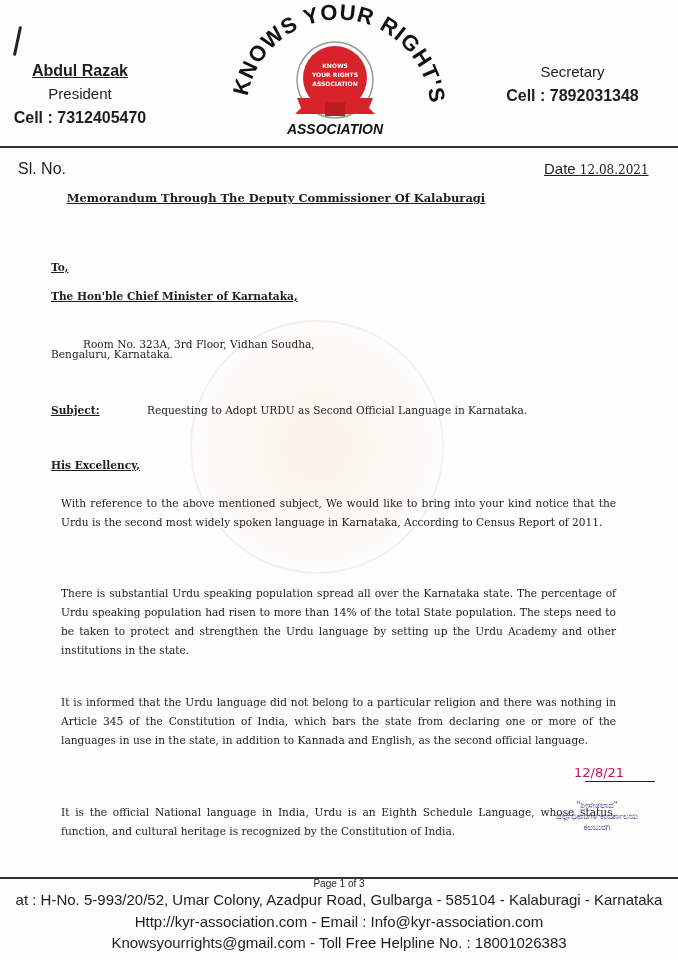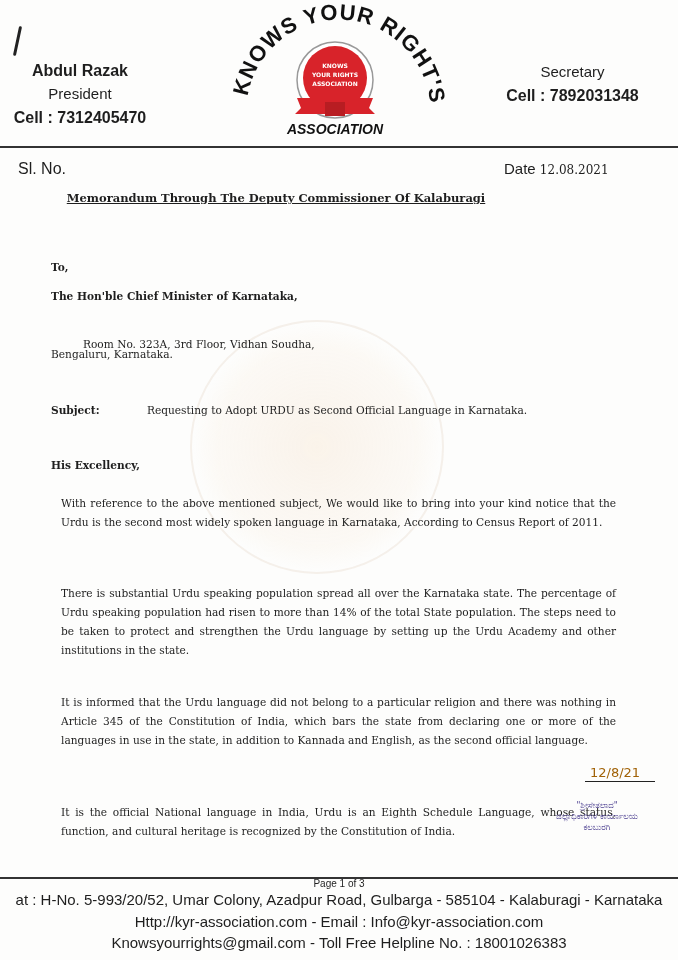--- a/index.html
+++ b/index.html
@@ -12,46 +12,46 @@
   .watermark {
     position: absolute; left: 190px; top: 320px; width: 250px; height: 250px;
     border-radius: 50%;
     background: radial-gradient(circle, rgba(245,225,200,0.35) 0%, rgba(250,238,222,0.25) 55%, rgba(255,255,255,0) 70%);
     border: 2px solid rgba(230,215,200,0.35);
   }
   .abs { position: absolute; }
   .hdr-sans { font-family: "Liberation Sans", sans-serif; }
   .left-block { left: 10px; top: 60px; width: 140px; text-align: center; }
   .right-block { left: 490px; top: 60px; width: 165px; text-align: center; }
-  .name { font-weight: bold; font-size: 16px; line-height: 22px; }
+  .name { font-weight: bold; font-size: 16px; line-height: 22px; text-decoration: underline; }
   .role { font-size: 15px; line-height: 24px; }
   .cell { font-weight: bold; font-size: 16px; line-height: 24px; }
   .pen-mark { left: 16px; top: 26px; width: 3px; height: 30px; background:#222; transform: rotate(12deg); border-radius:2px; }
   .logo { left: 225px; top: 2px; width: 225px; height: 140px; }
   .rule-top { left: 0; top: 146px; width: 678px; height: 2px; background: #333; }
   .slno { left: 18px; top: 160px; font-family: "Liberation Sans", sans-serif; font-size: 16px; }
-  .date { left: 504px; top: 160px; font-family: "Liberation Sans", sans-serif; font-size: 15px; }
+  .date { left: 544px; top: 160px; font-family: "Liberation Sans", sans-serif; font-size: 15px; text-decoration: underline; }
   .date .dv { font-family: "DejaVu Serif", serif; font-size: 12px; }
   .memo { left: 0; width: 552px; top: 191px; text-align: center; font-weight: bold; font-size: 11.5px; text-decoration: underline; }
   .body-text { font-size: 10.6px; line-height: 19px; }
-  .bold { font-weight: bold; }
+  .bold { font-weight: bold; text-decoration: underline; }
   .to { left: 51px; top: 258px; }
   .addr1 { left: 51px; top: 287px; }
   .addr2 { left: 51px; top: 335px; margin-left: 32px; }
   .addr3 { left: 51px; top: 345px; }
   .subj-label { left: 51px; top: 401px; }
   .subj-text { left: 147px; top: 401px; }
   .salut { left: 51px; top: 456px; }
   .para { left: 61px; width: 555px; text-align: justify; }
   .p1 { top: 494px; }
   .p2 { top: 584px; }
   .p3 { top: 693px; }
   .p4 { top: 803px; }
   .stamp { left: 512px; top: 800px; width: 170px; text-align: center; color: #4a3d8f; font-family: "DejaVu Sans", sans-serif; font-size: 8.5px; line-height: 11px; }
-  .handwrite { left: 590px; top: 765px; font-family: "DejaVu Sans", sans-serif; font-size: 13px; color:#a16207; }
+  .handwrite { left: 574px; top: 765px; font-family: "DejaVu Sans", sans-serif; font-size: 13px; color:#be185d; }
   .hw-line { left: 585px; top: 781px; width: 70px; height: 1px; background:#222; }
   .rule-bottom { left: 0; top: 877px; width: 678px; height: 2px; background: #333; }
   .footer { left: 0; width: 678px; text-align: center; font-family: "Liberation Sans", sans-serif; }
   .pageno { top: 878px; font-size: 10px; }
   .faddr { top: 891px; font-size: 15px; }
   .fweb { top: 913px; font-size: 15px; }
   .fmail { top: 934px; font-size: 15px; }
 </style>
 </head>
 <body>

